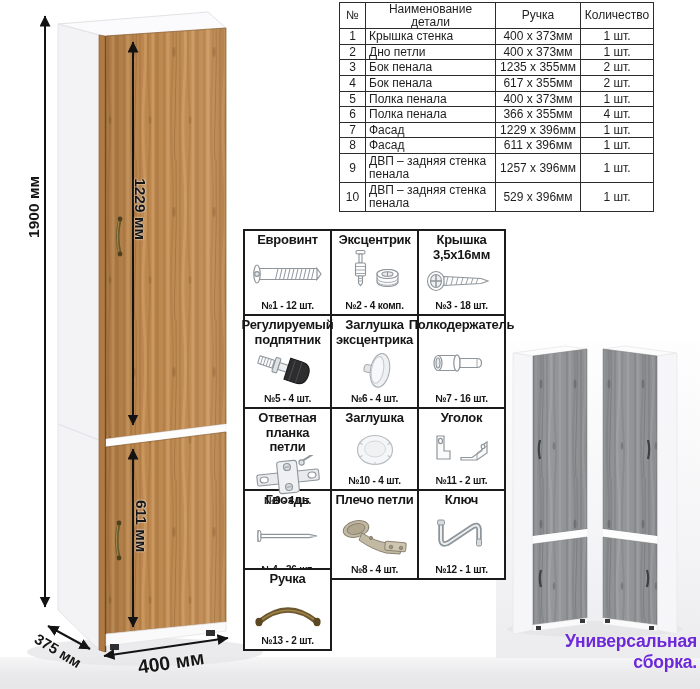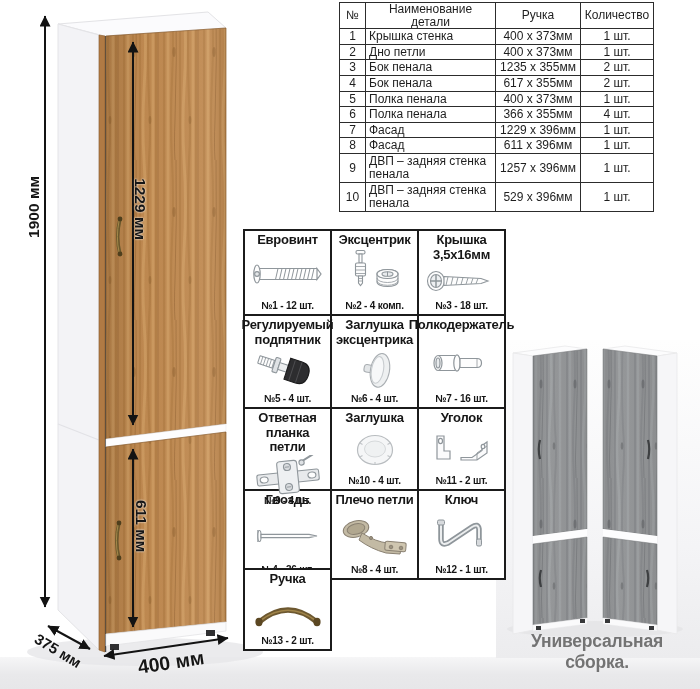--- a/index.html
+++ b/index.html
@@ -36,22 +36,22 @@
   .hw td{border:2px solid #1b1b1b;padding:0;vertical-align:top;width:85px;}
   .hw-wrap{display:flex;flex-direction:column;justify-content:space-between;align-items:center;
            width:81px;padding:2px 0 3px 0;margin:0 auto;}
   .hw-name{font-size:13px;font-weight:bold;line-height:1.12;text-align:center;
            letter-spacing:-0.25px;color:#161616;}
   .hw-count{font-size:10px;font-weight:bold;letter-spacing:-0.2px;color:#161616;}
   .hw-icon{display:flex;align-items:center;justify-content:center;flex:1;}
   .h83 .hw-wrap{height:78px;} .h91 .hw-wrap{height:86px;}
   .h80 .hw-wrap{height:75px;} .h87 .hw-wrap{height:82px;} .h79 .hw-wrap{height:74px;}
   
-  .assembly-caption{position:absolute;left:497px;top:631px;width:200px;text-align:center;
-        font-size:17.5px;font-weight:bold;letter-spacing:-0.2px;color:#737373;z-index:5;}
+  .assembly-caption{position:absolute;left:497px;top:631px;width:200px;text-align:right;
+        font-size:17.5px;font-weight:bold;letter-spacing:-0.2px;color:#6d28d9;z-index:5;}
 </style>
 </head>
 <body>
 
 <div class="screen">
 
   <div class="floor-band"></div>
   <div class="photo-bg"></div>
 
   <svg class="cab-svg" width="340" height="689" viewBox="0 0 340 689">

